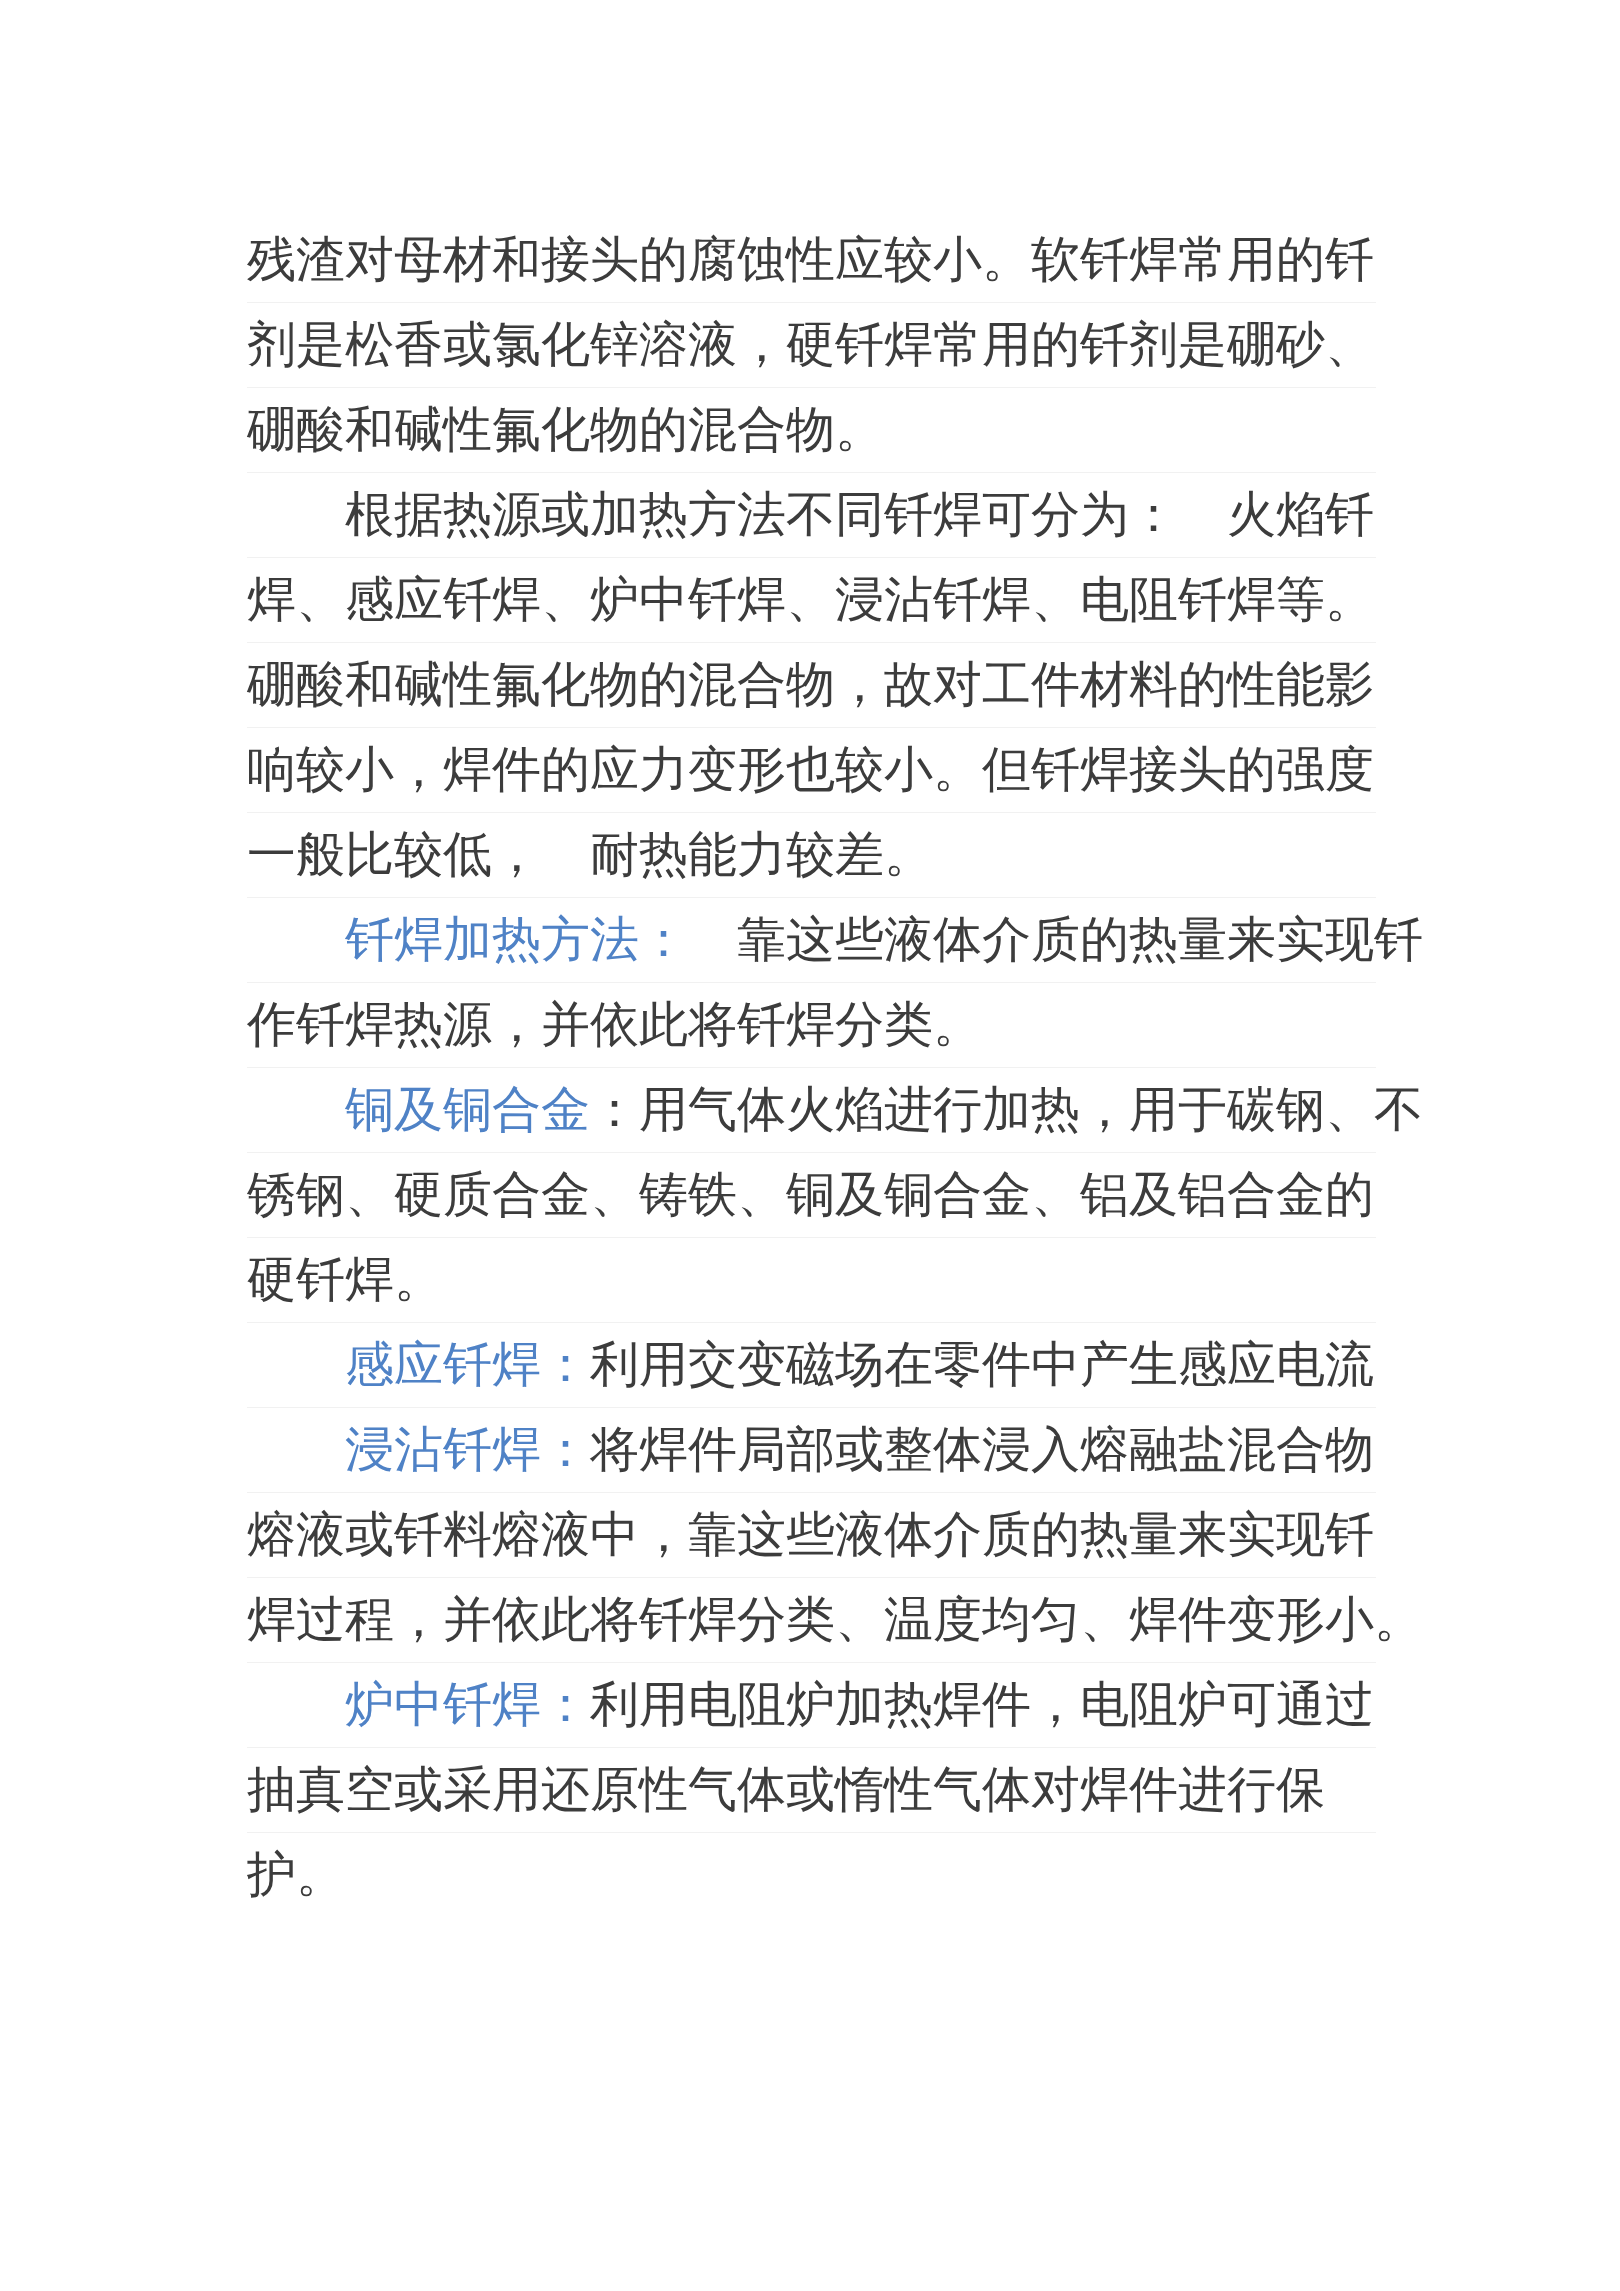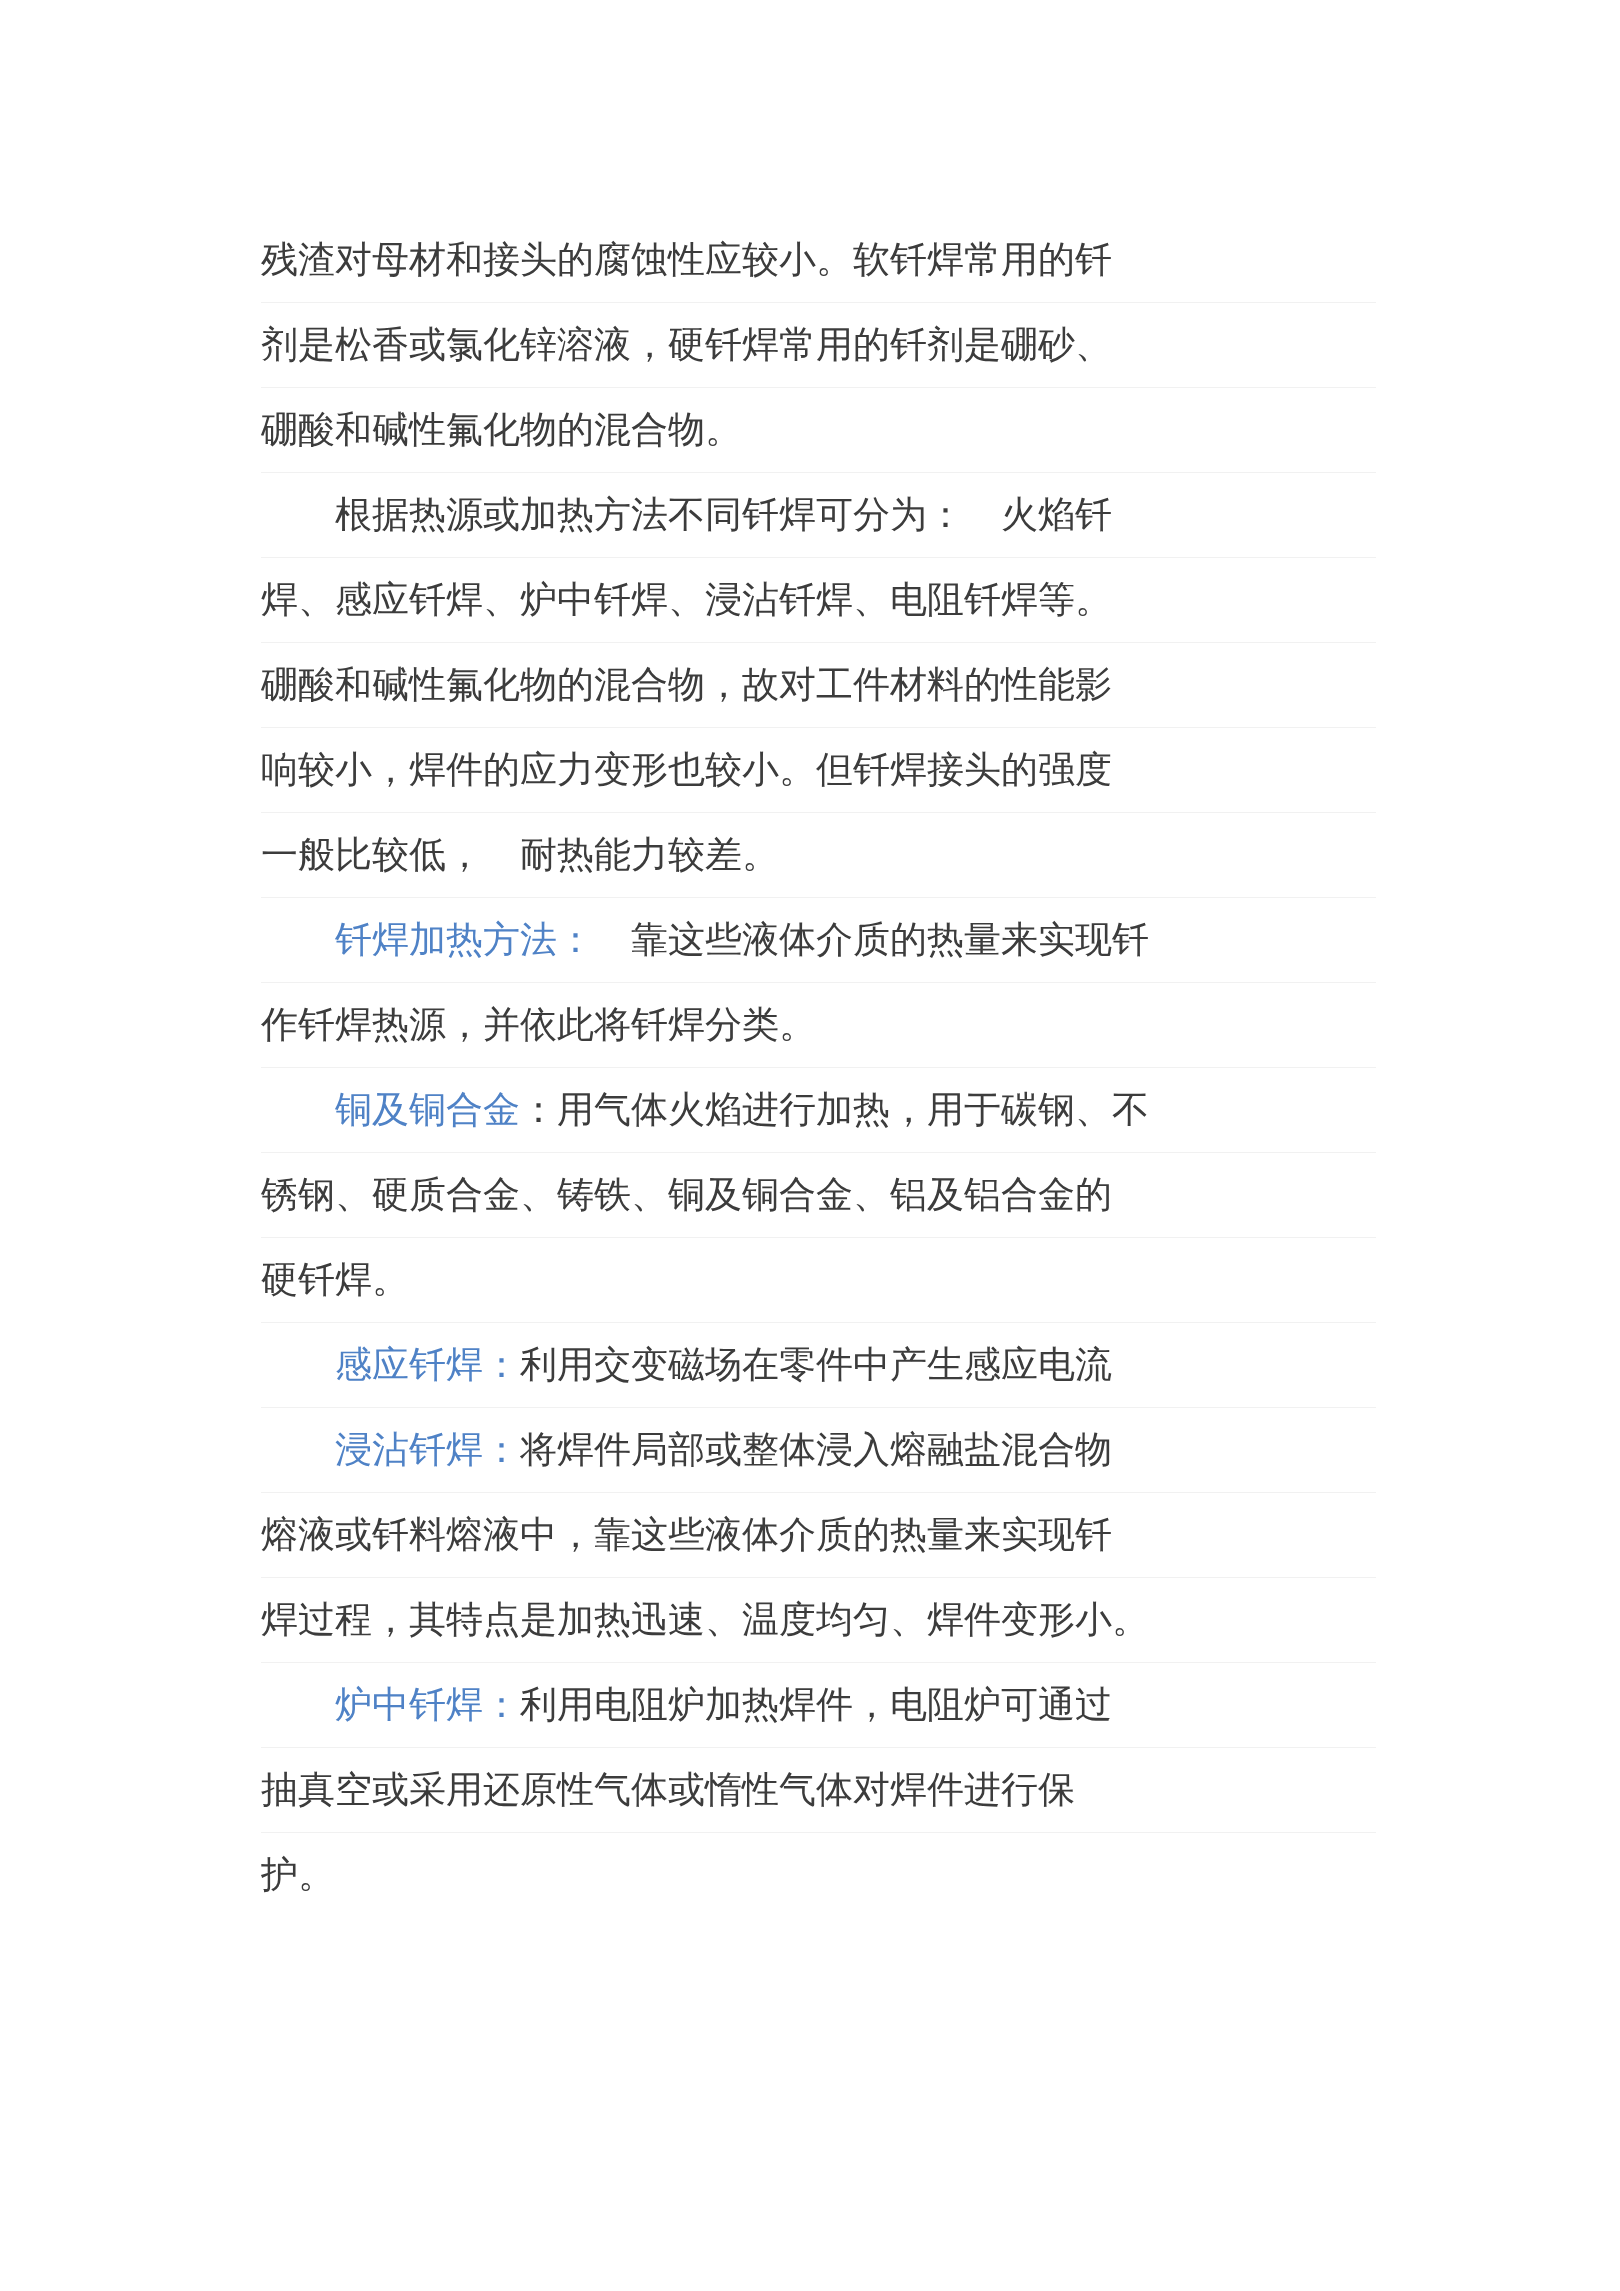--- a/index.html
+++ b/index.html
@@ -18,27 +18,26 @@
   }
   .textblock {
     position: absolute;
     left: 247px;
     top: 218px;
     width: 1129px;
   }
   .line {
     height: 84px;
     line-height: 84px;
-    font-size: 37px;
+    font-size: 49px;
     color: var(--text-color, #3c3c3c);
     white-space: nowrap;
     overflow: visible;
     border-bottom: 1px solid var(--rule-color, #f1f1f1);
     font-weight: 400;
-    margin-left: 14px;
   }
   .line:last-child {
     border-bottom: none;
   }
   .seg {
     color: var(--text-color, #3c3c3c);
   }
   .seg.accent {
     color: var(--accent-color, #4f82c6);
   }
@@ -76,21 +75,21 @@
     <div class="line"><span class="seg">硬钎焊。</span></div>
 
     <div class="line"><span class="seg accent">　　感应钎焊：</span><span class="seg">利用交变磁场在零件中产生感应电流</span></div>
 
 
 
     <div class="line"><span class="seg accent">　　浸沾钎焊：</span><span class="seg">将焊件局部或整体浸入熔融盐混合物</span></div>
 
     <div class="line"><span class="seg">熔液或钎料熔液中，靠这些液体介质的热量来实现钎</span></div>
 
-    <div class="line"><span class="seg">焊过程，其特点是加热迅速、温度均匀、焊件变形小。</span></div>
+    <div class="line"><span class="seg">焊过程，并依此将钎焊分类、温度均匀、焊件变形小。</span></div>
 
     <div class="line"><span class="seg accent">　　炉中钎焊：</span><span class="seg">利用电阻炉加热焊件，电阻炉可通过</span></div>
 
     <div class="line"><span class="seg">抽真空或采用还原性气体或惰性气体对焊件进行保</span></div>
 
     <div class="line"><span class="seg">护。</span></div>
 
   </div>
 </div>
 

